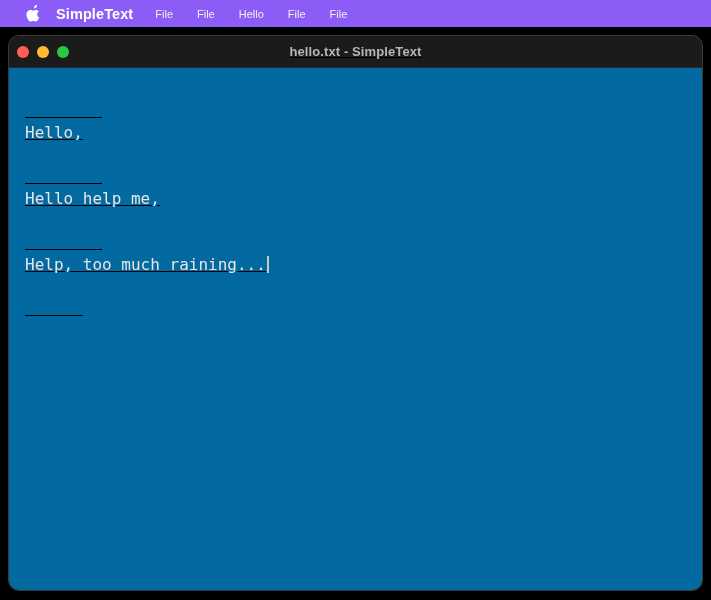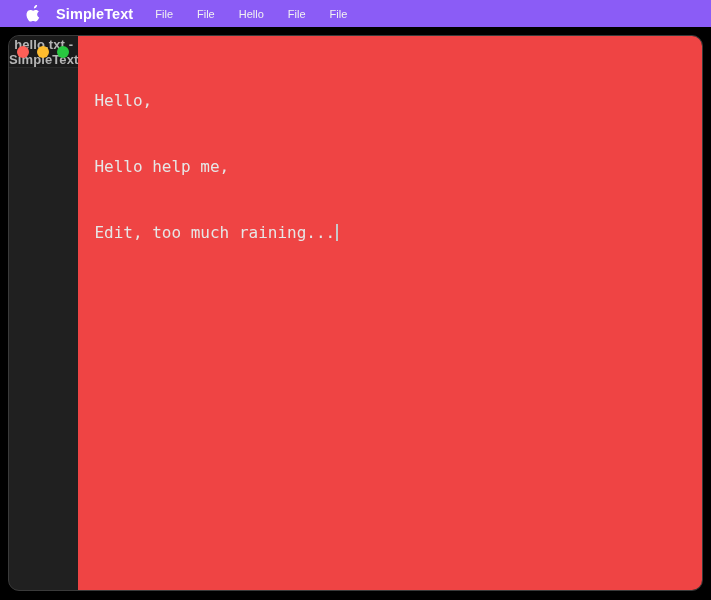--- a/index.html
+++ b/index.html
@@ -61,21 +61,22 @@
     left: 8px;
     top: 35px;
     width: 695px;
     height: 556px;
     background: #202020;
     border-radius: 11px;
     border: 1px solid #3a3a3a;
     box-sizing: border-box;
     overflow: hidden;
     display: flex;
-    flex-direction: row;
+    flex-direction: column;
+    text-decoration: underline;
   }
   #titlebar {
     position: relative;
     height: 31px;
     flex: 0 0 31px;
     background: #1b1b1b;
     border-bottom: 1px solid #2a2a2a;
     display: flex;
     align-items: center;
   }
@@ -100,21 +101,21 @@
     color: #b5b5b5;
     font-size: 13px;
     font-weight: bold;
     letter-spacing: 0.1px;
     pointer-events: none;
   }
 
   
   #text-area {
     flex: 1 1 auto;
-    background: #ef4444;
+    background: #0369a1;
     padding: 10px 0 0 16px;
     box-sizing: border-box;
     overflow: hidden;
   }
   #text-content {
     font-family: "DejaVu Sans Mono", "Liberation Mono", monospace;
     font-size: 16px;
     line-height: 22px;
     color: #e6e6e6;
     white-space: pre;
@@ -162,19 +163,19 @@
         <span class="light" style="background:#febc2e"></span>
         <span class="light" style="background:#28c840"></span>
       </div>
       <div id="window-title">hello.txt - SimpleText</div>
     </div>
 
     <div id="text-area">
       <div id="text-content">
         <span class="text-line">Hello,</span>
         <span class="text-line">Hello help me,</span>
-        <span class="text-line"><span>Edit, too much raining...</span><span class="caret"></span></span>
+        <span class="text-line"><span>Help, too much raining...</span><span class="caret"></span></span>
       </div>
     </div>
 
   </div>
 
 </div>
 
 </body></html>

